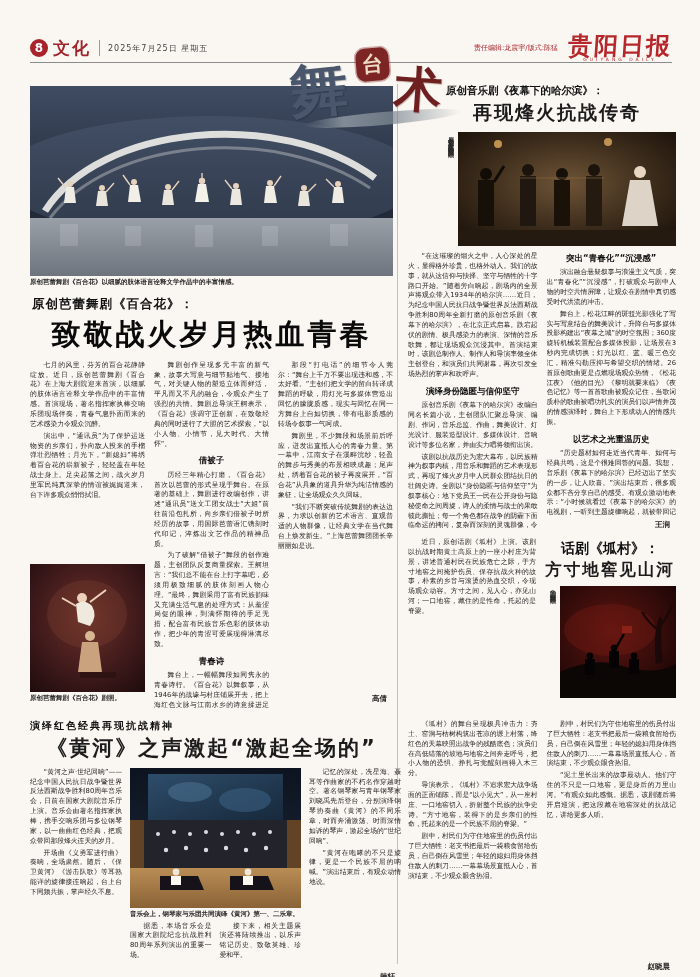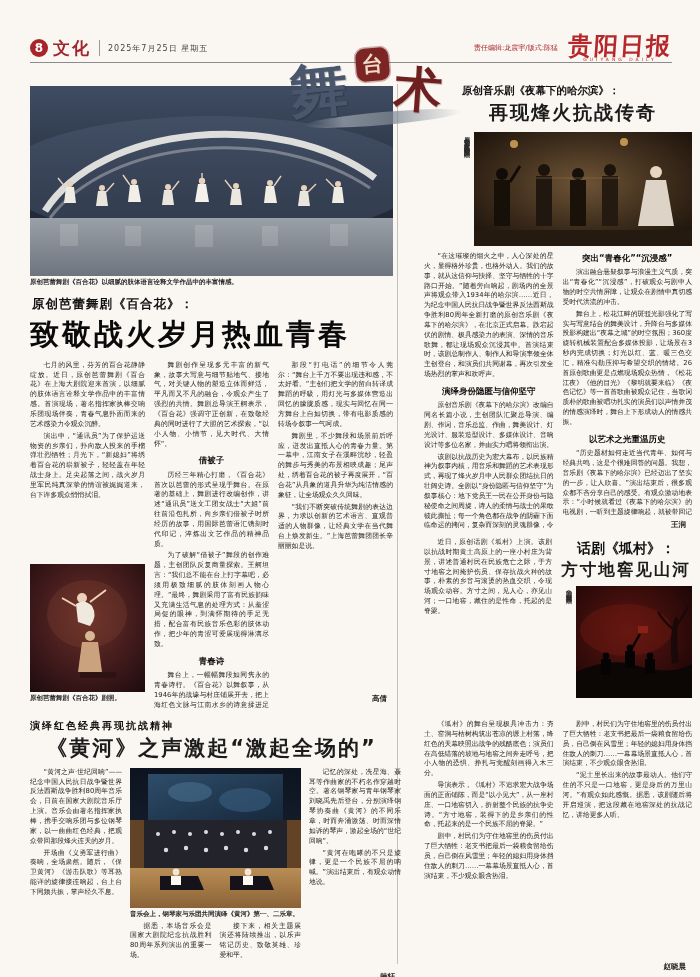--- a/index.html
+++ b/index.html
@@ -21,29 +21,29 @@
   
   .banner{position:absolute;left:290px;top:48px;width:190px;height:92px;z-index:6;pointer-events:none;}
   .banner .wu{position:absolute;left:0;top:4px;font-family:"DejaVu Serif","Liberation Serif",serif;font-weight:bold;font-size:58px;color:#49566b;transform:rotate(-6deg);text-shadow:1px 1px 1px rgba(20,30,40,.35);}
   .banner .seal{position:absolute;left:66px;top:0;width:33px;height:33px;background:#7d2424;border-radius:9px;color:#ecdcc4;font-size:21px;font-weight:bold;text-align:center;line-height:33px;transform:rotate(-5deg);box-shadow:0 0 0 1.5px rgba(125,36,36,.35);}
   .banner .shu{position:absolute;left:104px;top:10px;font-family:"DejaVu Serif","Liberation Serif",serif;font-weight:bold;font-size:48px;color:#6e1f1f;transform:rotate(4deg);text-shadow:1px 1px 1px rgba(80,20,20,.3);}
   .banner .brush{position:absolute;left:14px;top:64px;width:158px;height:13px;border-radius:50%;opacity:.75;transform:rotate(-5deg);background:linear-gradient(90deg,rgba(140,150,160,0),#9aa3ad 25%,#7f8994 55%,rgba(140,150,160,0));}
 
   
   .vdivider{position:absolute;left:397px;top:84px;width:1px;height:880px;background:#c4c0ba;}
   .left-col{position:absolute;left:30px;top:86px;width:363px;}
-  .right-col{position:absolute;left:424px;top:84px;width:268px;}
+  .right-col{position:absolute;left:408px;top:84px;width:268px;}
 
   .photo{display:block;width:100%;}
   .caption{font-size:6.5px;font-weight:600;color:#2a2a2a;line-height:1.5;}
   .cap-right{padding:2px 4px 0 0;}
 
   .kicker{font-weight:bold;color:#111;}
   .lead-kicker{font-size:12.5px;margin:8px 0 2px 2px;letter-spacing:1px;}
-  .lead-headline{font-size:29px;font-weight:900;letter-spacing:3px;color:#0a0a0a;margin:2px 0 6px 0;font-family:"DejaVu Sans","Liberation Sans",sans-serif;}
+  .lead-headline{font-size:29px;font-weight:900;text-align:center;letter-spacing:3px;color:#0a0a0a;margin:2px 0 6px 0;font-family:"DejaVu Sans","Liberation Sans",sans-serif;}
 
   .body-cols{display:flex;gap:9px;}
   .bcol{flex:1;min-width:0;}
   .btxt{font-size:6.8px;line-height:1.45;text-align:justify;color:#1f1f1f;}
   .btxt p{margin:0 0 2px 0;text-indent:2em;}
   .subhead{font-size:8.5px;font-weight:bold;text-align:center;margin:5px 0 4px 0;color:#0d0d0d;}
   .author-line{text-align:right;font-size:7.5px;font-weight:bold;padding:3px 6px 0 0;}
 
   .lead-bodyrow{height:348px;margin-top:0;}
   .clip{overflow:hidden;}

